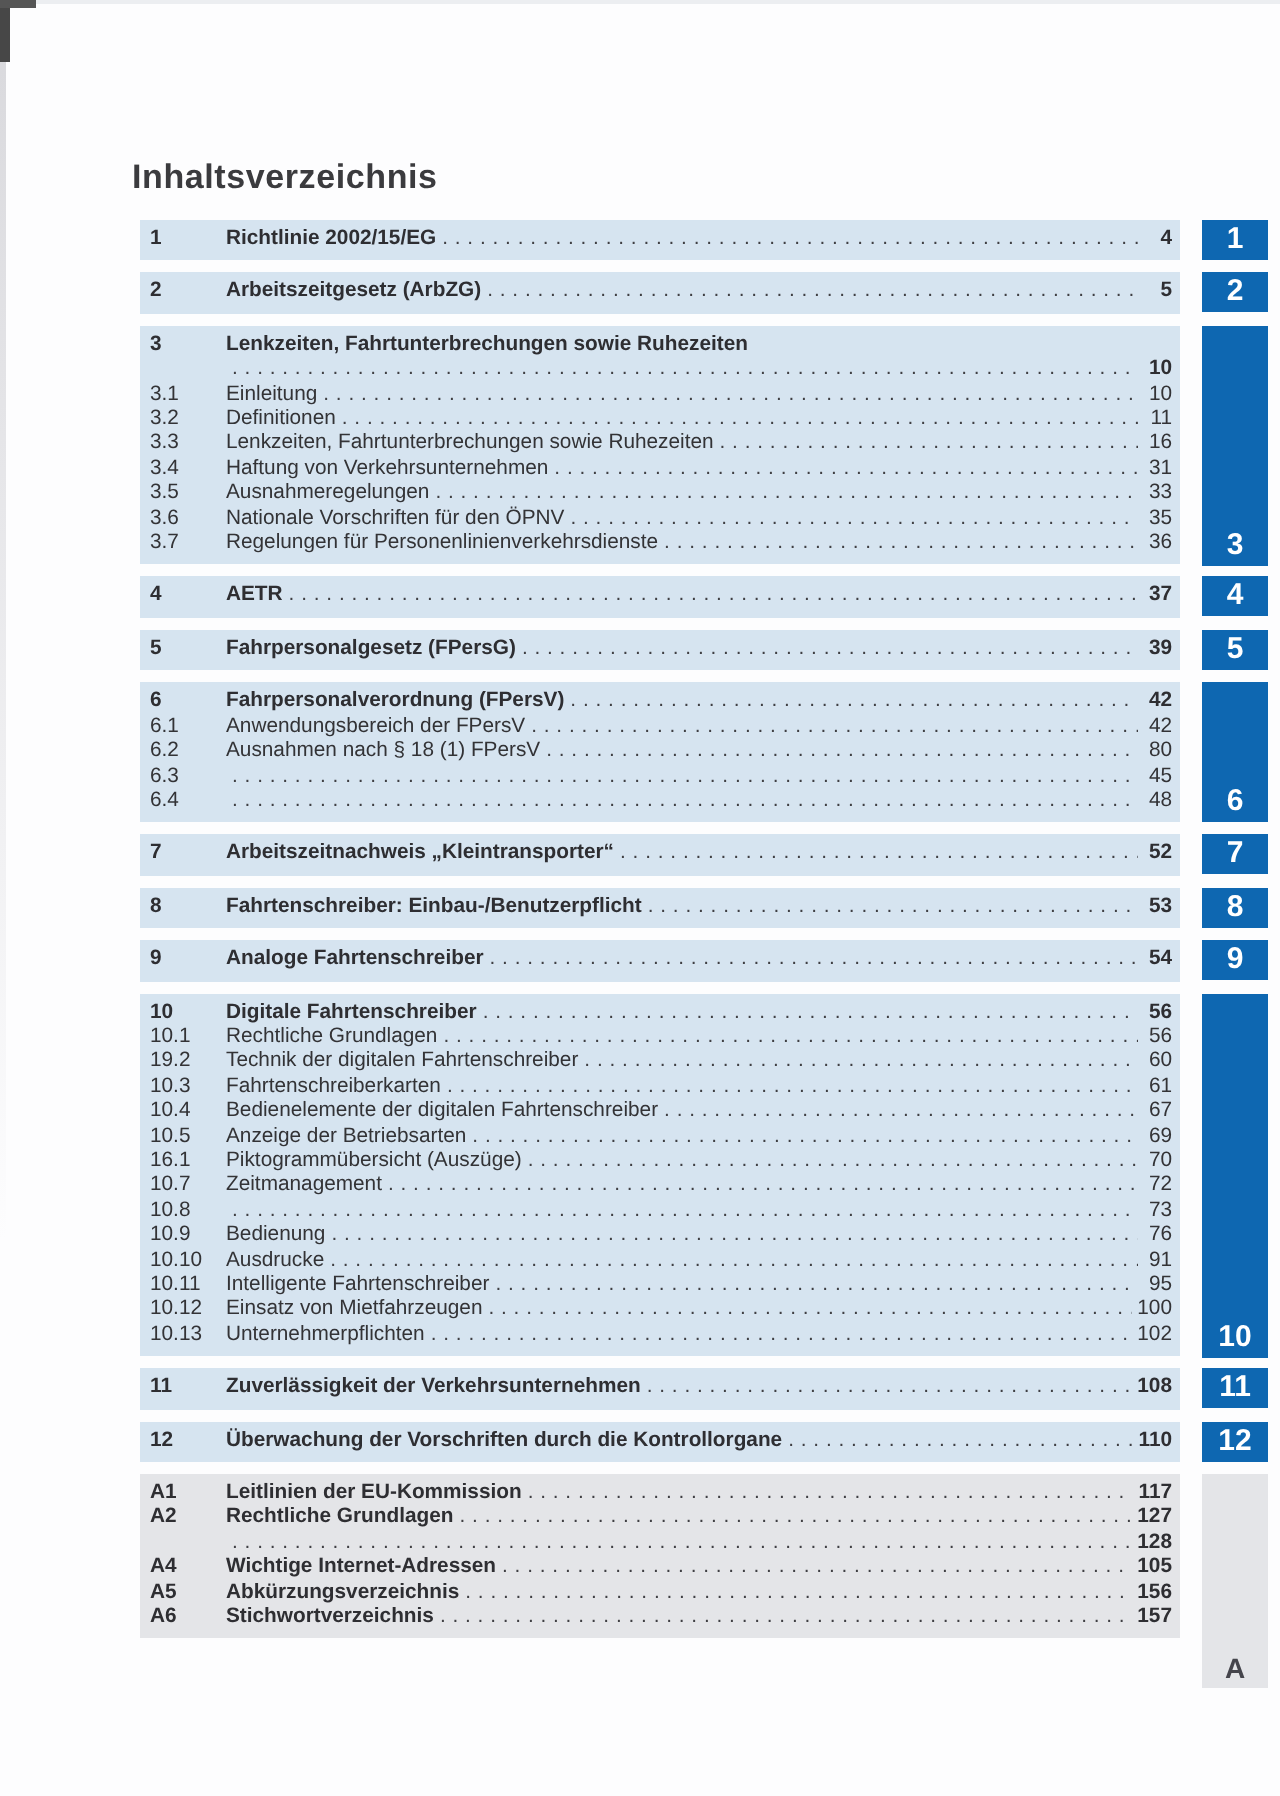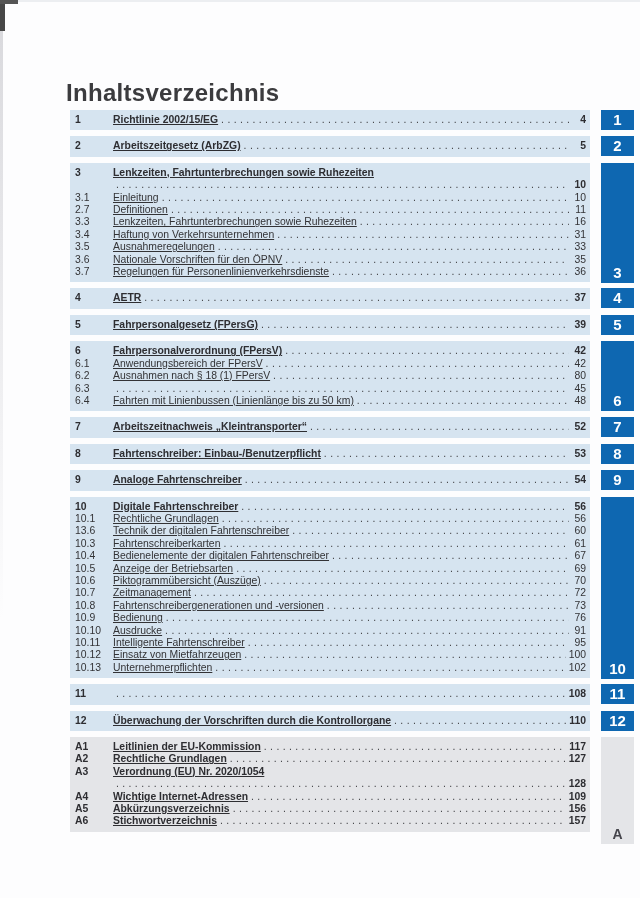--- a/index.html
+++ b/index.html
@@ -12,37 +12,37 @@
   }
   
   .edge-top{position:absolute;left:0;top:0;width:640px;height:2px;background:#eceef1;}
   .corner-mark-v{position:absolute;left:0;top:0;width:5px;height:31px;background:#474747;}
   .corner-mark-h{position:absolute;left:0;top:0;width:18px;height:4px;background:#555555;}
   .edge-left{position:absolute;left:0;top:0;width:3px;height:620px;
     background:linear-gradient(#d8d8dc,rgba(216,216,220,0));}
 
   h1.doc-title{
     position:absolute;left:66px;top:79px;margin:0;
-    font-size:24px;font-weight:bold;color:var(--title,#3b3b3e);
+    font-size:17px;font-weight:bold;color:var(--title,#3b3b3e);
     letter-spacing:0.3px;
   }
 
   .sections{position:absolute;left:70px;top:110px;width:520px;}
   .section{padding:4px 0;margin-bottom:6px;}
   .section.variant-blue{background:var(--band-blue,#d6e4f0);}
   .section.variant-gray{background:var(--band-gray,#e4e5e8);}
 
   .row{
     display:flex;align-items:baseline;
     font-size:10.4px;line-height:12.4px;color:var(--text,#333336);
     padding:0 4px 0 5px;
   }
   .row.bold{font-weight:bold;color:#2e2e32;}
   .num{flex:0 0 38px;white-space:nowrap;overflow:visible;}
-  .ttl{flex:0 0 auto;white-space:nowrap;text-decoration:underline;}
+  .ttl{flex:0 0 auto;white-space:nowrap;}
   .leader{
     flex:1 1 0;min-width:0;overflow:hidden;white-space:nowrap;
     margin:0 3px;letter-spacing:3.4px;font-weight:normal;
     color:var(--dots,#3f3f43);
   }
   .pg{flex:0 0 auto;min-width:14px;text-align:right;white-space:nowrap;}
 
   .tabrail{position:absolute;left:601px;top:110px;width:33px;height:760px;}
   .tab{
     position:absolute;left:0;width:33px;
@@ -92,21 +92,21 @@
           <span class="leader">........................................................................................................................................................................................................</span>
           <span class="pg">10</span>
         </div>
         <div class="row">
           <span class="num">3.1</span>
           <span class="ttl">Einleitung</span>
           <span class="leader">........................................................................................................................................................................................................</span>
           <span class="pg">10</span>
         </div>
         <div class="row">
-          <span class="num">2.7</span>
+          <span class="num">3.2</span>
           <span class="ttl">Definitionen</span>
           <span class="leader">........................................................................................................................................................................................................</span>
           <span class="pg">11</span>
         </div>
         <div class="row">
           <span class="num">3.3</span>
           <span class="ttl">Lenkzeiten, Fahrtunterbrechungen sowie Ruhezeiten</span>
           <span class="leader">........................................................................................................................................................................................................</span>
           <span class="pg">16</span>
         </div>
@@ -170,21 +170,20 @@
           <span class="leader">........................................................................................................................................................................................................</span>
           <span class="pg">80</span>
         </div>
         <div class="row">
           <span class="num">6.3</span>
           <span class="leader">........................................................................................................................................................................................................</span>
           <span class="pg">45</span>
         </div>
         <div class="row">
           <span class="num">6.4</span>
-          <span class="ttl">Fahrten mit Linienbussen (Linienlänge bis zu 50 km)</span>
           <span class="leader">........................................................................................................................................................................................................</span>
           <span class="pg">48</span>
         </div>
       </div>
       <div class="section variant-blue">
         <div class="row bold">
           <span class="num">7</span>
           <span class="ttl">Arbeitszeitnachweis „Kleintransporter“</span>
           <span class="leader">........................................................................................................................................................................................................</span>
           <span class="pg">52</span>
@@ -213,21 +212,21 @@
           <span class="leader">........................................................................................................................................................................................................</span>
           <span class="pg">56</span>
         </div>
         <div class="row">
           <span class="num">10.1</span>
           <span class="ttl">Rechtliche Grundlagen</span>
           <span class="leader">........................................................................................................................................................................................................</span>
           <span class="pg">56</span>
         </div>
         <div class="row">
-          <span class="num">13.6</span>
+          <span class="num">19.2</span>
           <span class="ttl">Technik der digitalen Fahrtenschreiber</span>
           <span class="leader">........................................................................................................................................................................................................</span>
           <span class="pg">60</span>
         </div>
         <div class="row">
           <span class="num">10.3</span>
           <span class="ttl">Fahrtenschreiberkarten</span>
           <span class="leader">........................................................................................................................................................................................................</span>
           <span class="pg">61</span>
         </div>
@@ -237,34 +236,33 @@
           <span class="leader">........................................................................................................................................................................................................</span>
           <span class="pg">67</span>
         </div>
         <div class="row">
           <span class="num">10.5</span>
           <span class="ttl">Anzeige der Betriebsarten</span>
           <span class="leader">........................................................................................................................................................................................................</span>
           <span class="pg">69</span>
         </div>
         <div class="row">
-          <span class="num">10.6</span>
+          <span class="num">16.1</span>
           <span class="ttl">Piktogrammübersicht (Auszüge)</span>
           <span class="leader">........................................................................................................................................................................................................</span>
           <span class="pg">70</span>
         </div>
         <div class="row">
           <span class="num">10.7</span>
           <span class="ttl">Zeitmanagement</span>
           <span class="leader">........................................................................................................................................................................................................</span>
           <span class="pg">72</span>
         </div>
         <div class="row">
           <span class="num">10.8</span>
-          <span class="ttl">Fahrtenschreibergenerationen und -versionen</span>
           <span class="leader">........................................................................................................................................................................................................</span>
           <span class="pg">73</span>
         </div>
         <div class="row">
           <span class="num">10.9</span>
           <span class="ttl">Bedienung</span>
           <span class="leader">........................................................................................................................................................................................................</span>
           <span class="pg">76</span>
         </div>
         <div class="row">
@@ -288,20 +286,21 @@
         <div class="row">
           <span class="num">10.13</span>
           <span class="ttl">Unternehmerpflichten</span>
           <span class="leader">........................................................................................................................................................................................................</span>
           <span class="pg">102</span>
         </div>
       </div>
       <div class="section variant-blue">
         <div class="row bold">
           <span class="num">11</span>
+          <span class="ttl">Zuverlässigkeit der Verkehrsunternehmen</span>
           <span class="leader">........................................................................................................................................................................................................</span>
           <span class="pg">108</span>
         </div>
       </div>
       <div class="section variant-blue">
         <div class="row bold">
           <span class="num">12</span>
           <span class="ttl">Überwachung der Vorschriften durch die Kontrollorgane</span>
           <span class="leader">........................................................................................................................................................................................................</span>
           <span class="pg">110</span>
@@ -314,33 +313,29 @@
           <span class="leader">........................................................................................................................................................................................................</span>
           <span class="pg">117</span>
         </div>
         <div class="row bold">
           <span class="num">A2</span>
           <span class="ttl">Rechtliche Grundlagen</span>
           <span class="leader">........................................................................................................................................................................................................</span>
           <span class="pg">127</span>
         </div>
         <div class="row bold">
-          <span class="num">A3</span>
-          <span class="ttl">Verordnung (EU) Nr. 2020/1054</span>
-        </div>
-        <div class="row bold">
           <span class="num"></span>
           <span class="leader">........................................................................................................................................................................................................</span>
           <span class="pg">128</span>
         </div>
         <div class="row bold">
           <span class="num">A4</span>
           <span class="ttl">Wichtige Internet-Adressen</span>
           <span class="leader">........................................................................................................................................................................................................</span>
-          <span class="pg">109</span>
+          <span class="pg">105</span>
         </div>
         <div class="row bold">
           <span class="num">A5</span>
           <span class="ttl">Abkürzungsverzeichnis</span>
           <span class="leader">........................................................................................................................................................................................................</span>
           <span class="pg">156</span>
         </div>
         <div class="row bold">
           <span class="num">A6</span>
           <span class="ttl">Stichwortverzeichnis</span>

